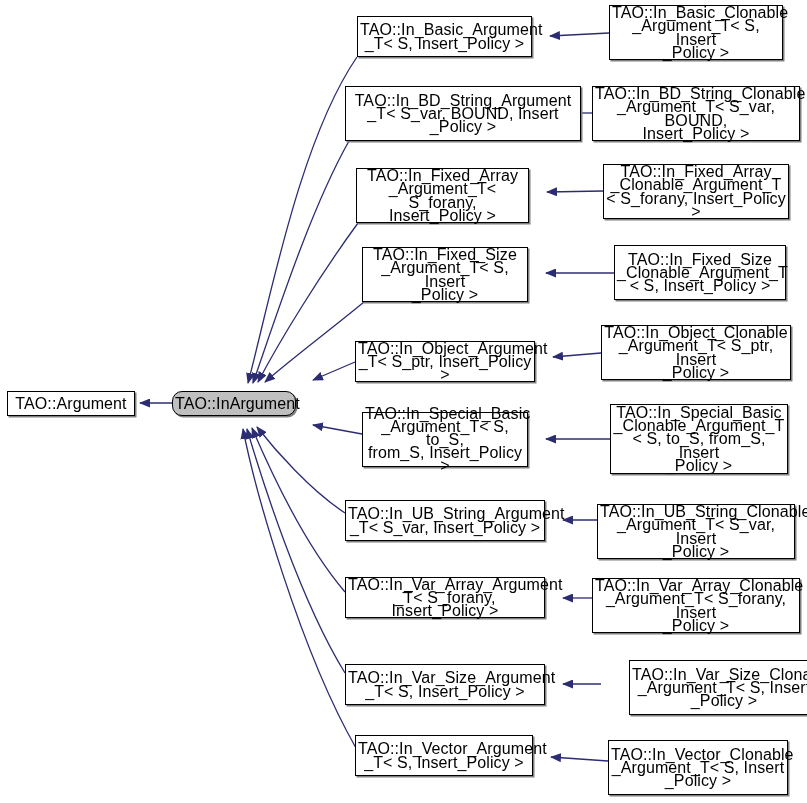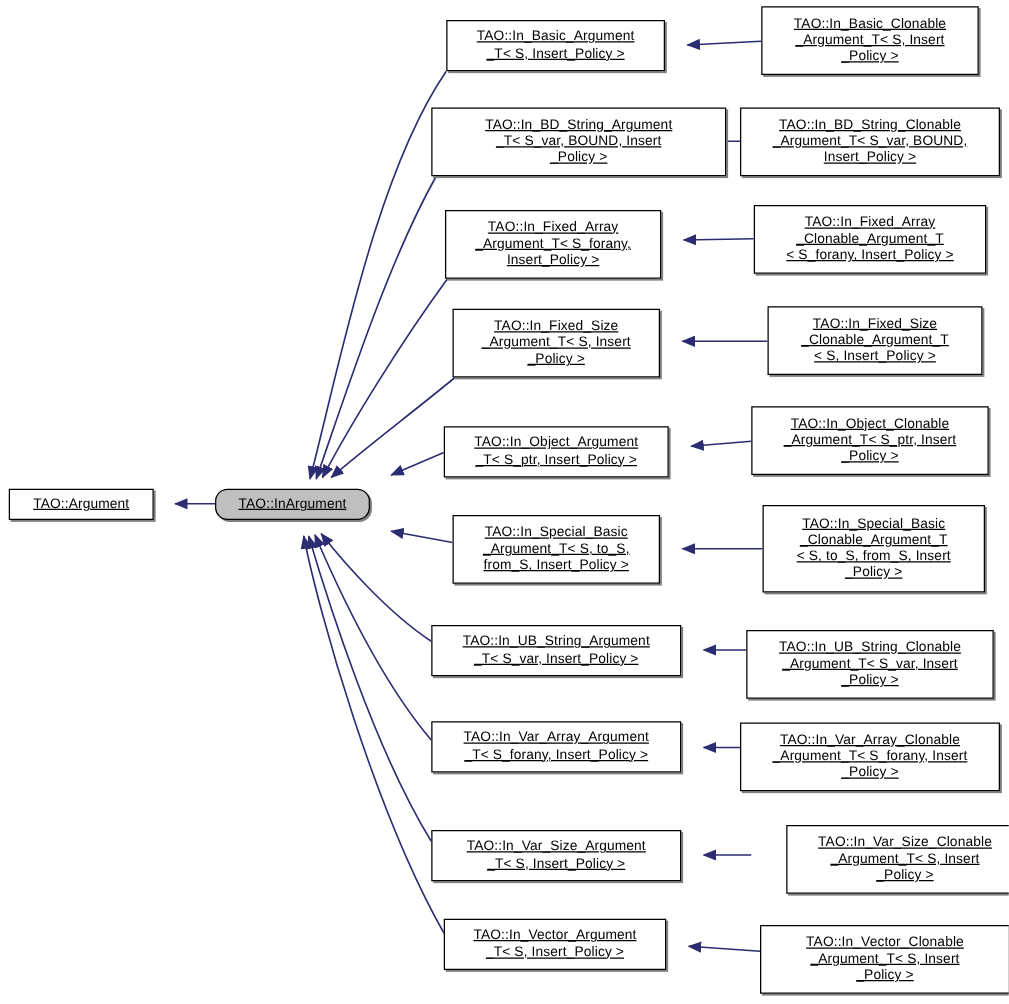--- a/index.html
+++ b/index.html
@@ -24,32 +24,31 @@
     left: 0;
     width: 807px;
     height: 803px;
   }
   .node {
     position: absolute;
     box-sizing: border-box;
     border: 1px solid #000000;
     background: #ffffff;
     color: #000000;
-    font-size: 11px;
+    font-size: 16px;
     line-height: 13.2px;
     text-align: center;
     display: flex;
     align-items: center;
     justify-content: center;
     padding: 0 2px;
     white-space: pre-line;
     letter-spacing: 0.1px;
     box-shadow: 1.5px 1.5px 0 0 #808080;
     z-index: 5;
-    text-decoration: underline;
   }
   .node.root-node {
     background: #bfbfbf;
     border-radius: 10px;
   }
   .node .label {
     display: block;
     width: 100%;
   }
 </style>
@@ -81,21 +80,21 @@
         <path d="M614,273 L546,273" fill="none" stroke="#2c2c72" stroke-width="1.3" marker-end="url(#arrowhead)"></path>
         <path d="M601,353 L553,357" fill="none" stroke="#2c2c72" stroke-width="1.3" marker-end="url(#arrowhead)"></path>
         <path d="M610,439 L546,439" fill="none" stroke="#2c2c72" stroke-width="1.3" marker-end="url(#arrowhead)"></path>
         <path d="M597,520 L563,520" fill="none" stroke="#2c2c72" stroke-width="1.3" marker-end="url(#arrowhead)"></path>
         <path d="M592,598 L563,598" fill="none" stroke="#2c2c72" stroke-width="1.3" marker-end="url(#arrowhead)"></path>
         <path d="M601,684 L563,684" fill="none" stroke="#2c2c72" stroke-width="1.3" marker-end="url(#arrowhead)"></path>
         <path d="M608,761 L551,757" fill="none" stroke="#2c2c72" stroke-width="1.3" marker-end="url(#arrowhead)"></path>
       </g>
   </svg>
   <div id="node-layer">
-      <div class="node" style="left: 7px; top: 391px; width: 116px; height: 25px;"><span class="label">TAO::Argument</span></div>
+      <div class="node" style="left: 7px; top: 391px; width: 128px; height: 25px;"><span class="label">TAO::Argument</span></div>
       <div class="node root-node" style="left: 172px; top: 391px; width: 124px; height: 25px;"><span class="label">TAO::InArgument</span></div>
       <div class="node" style="left: 357px; top: 16px; width: 175px; height: 41px;"><span class="label">TAO::In_Basic_Argument
 _T&lt; S, Insert_Policy &gt;</span></div>
       <div class="node" style="left: 345px; top: 86px; width: 236px; height: 55px;"><span class="label">TAO::In_BD_String_Argument
 _T&lt; S_var, BOUND, Insert
 _Policy &gt;</span></div>
       <div class="node" style="left: 356px; top: 168px; width: 173px; height: 55px;"><span class="label">TAO::In_Fixed_Array
 _Argument_T&lt; S_forany,
 Insert_Policy &gt;</span></div>
       <div class="node" style="left: 362px; top: 247px; width: 166px; height: 55px;"><span class="label">TAO::In_Fixed_Size
@@ -135,17 +134,17 @@
 _Policy &gt;</span></div>
       <div class="node" style="left: 597px; top: 504px; width: 198px; height: 55px; align-items: center;"><span class="label">TAO::In_UB_String_Clonable
 _Argument_T&lt; S_var, Insert
 _Policy &gt;</span></div>
       <div class="node" style="left: 592px; top: 578px; width: 208px; height: 55px;"><span class="label">TAO::In_Var_Array_Clonable
 _Argument_T&lt; S_forany, Insert
 _Policy &gt;</span></div>
       <div class="node" style="left: 601px; top: 660px; width: 190px; height: 55px; margin-left: 28px;"><span class="label">TAO::In_Var_Size_Clonable
 _Argument_T&lt; S, Insert
 _Policy &gt;</span></div>
-      <div class="node" style="left: 608px; top: 740px; width: 200px; height: 55px;"><span class="label">TAO::In_Vector_Clonable
+      <div class="node" style="left: 608px; top: 740px; width: 180px; height: 55px;"><span class="label">TAO::In_Vector_Clonable
 _Argument_T&lt; S, Insert
 _Policy &gt;</span></div>
     </div>
 </div>
 
 </body></html>

